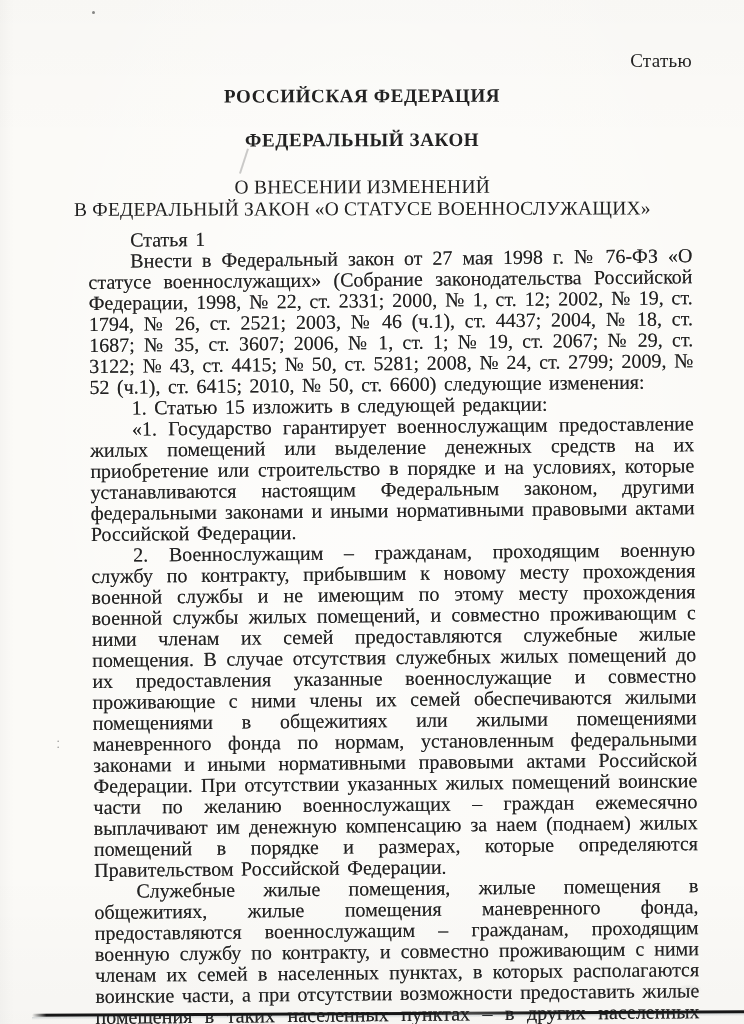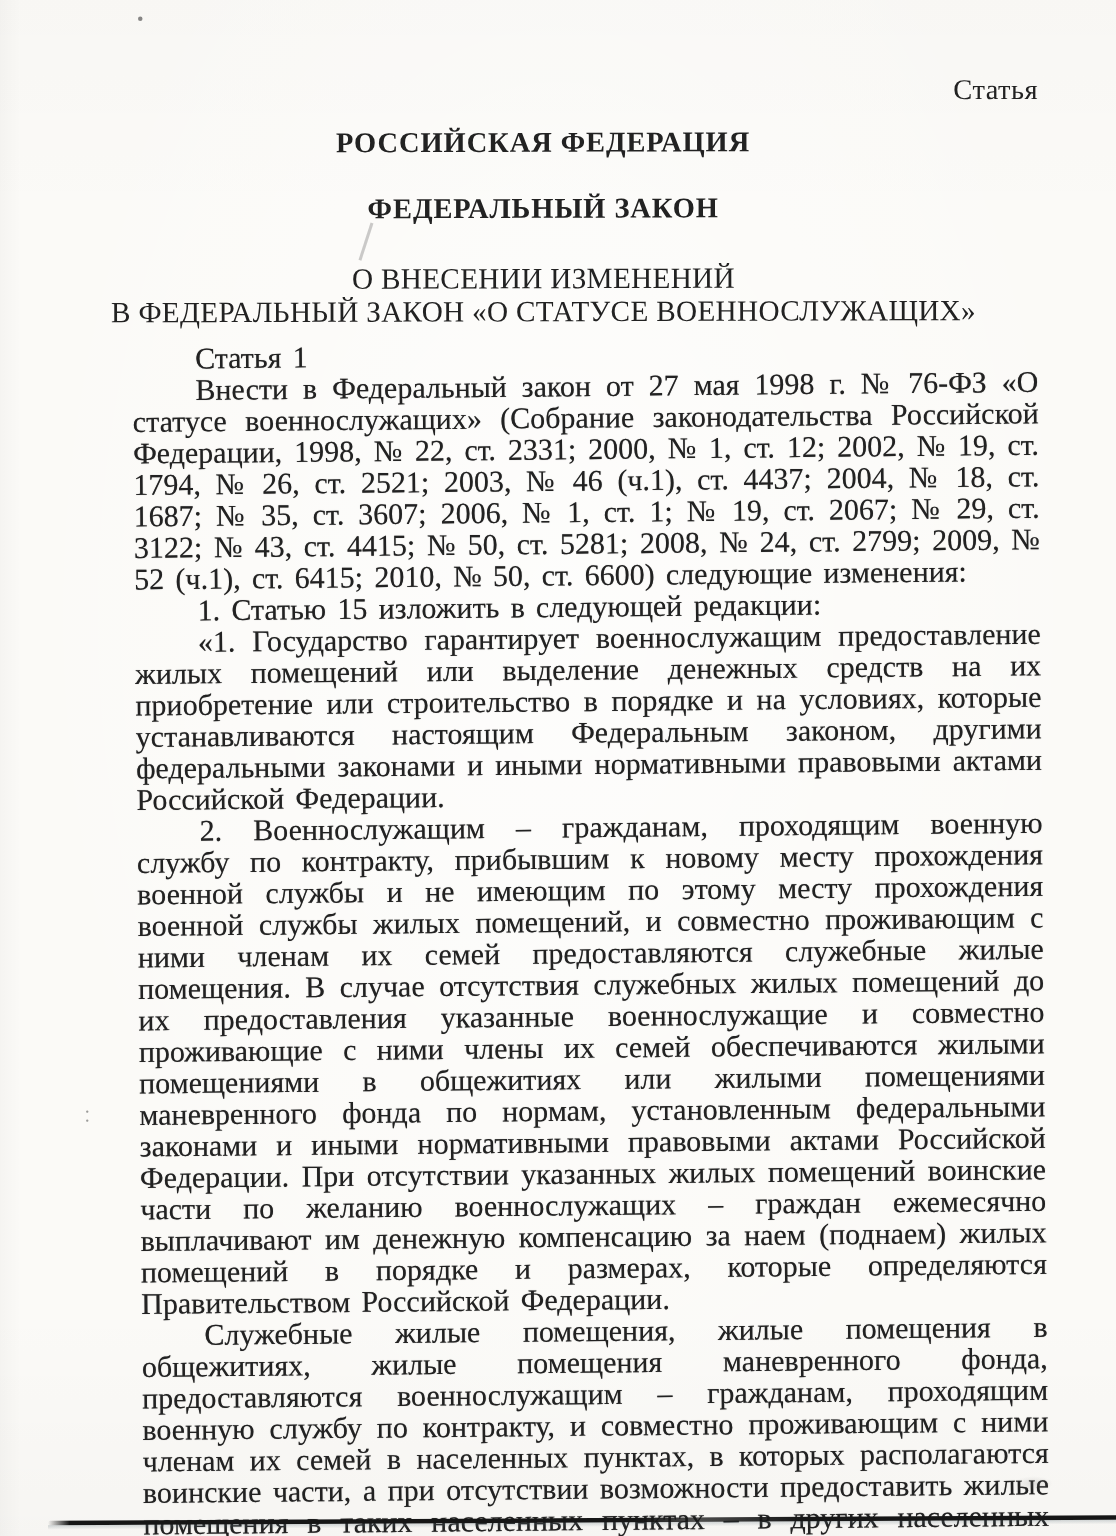--- a/index.html
+++ b/index.html
@@ -103,21 +103,21 @@
   .left-shadow{
     position:absolute;left:0;top:0;bottom:0;width:14px;
     background:linear-gradient(90deg, rgba(0,0,0,0.025), rgba(0,0,0,0));
   }
 </style>
 </head>
 <body>
 
 <div class="page">
 
-  <span class="draft-label">Статья</span>
+  <span class="draft-label">Статью</span>
 
   <header class="doc-header">
     <h1>РОССИЙСКАЯ ФЕДЕРАЦИЯ</h1>
     <h2>ФЕДЕРАЛЬНЫЙ ЗАКОН</h2>
     <div class="doc-subject">
       <div>О ВНЕСЕНИИ ИЗМЕНЕНИЙ</div>
       <div>В ФЕДЕРАЛЬНЫЙ ЗАКОН «О СТАТУСЕ ВОЕННОСЛУЖАЩИХ»</div>
     </div>
   </header>
 

